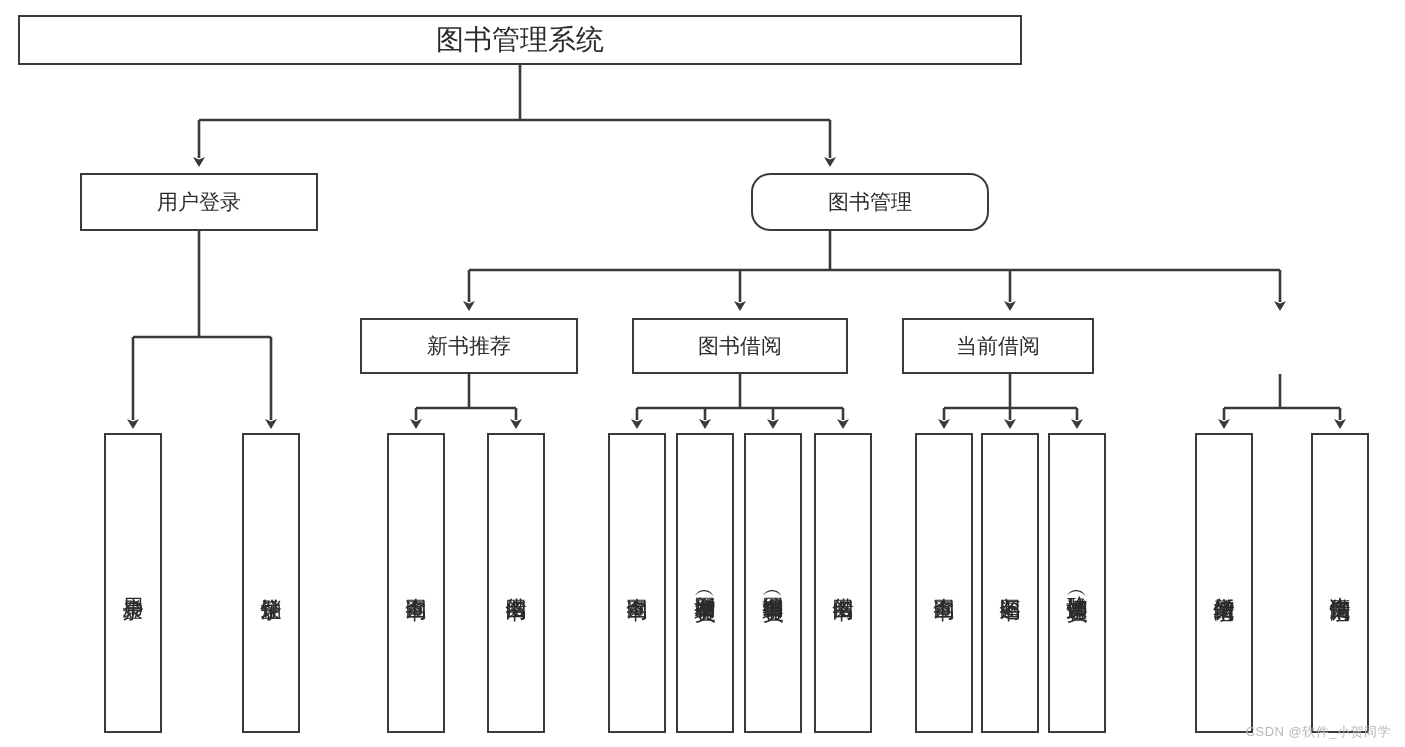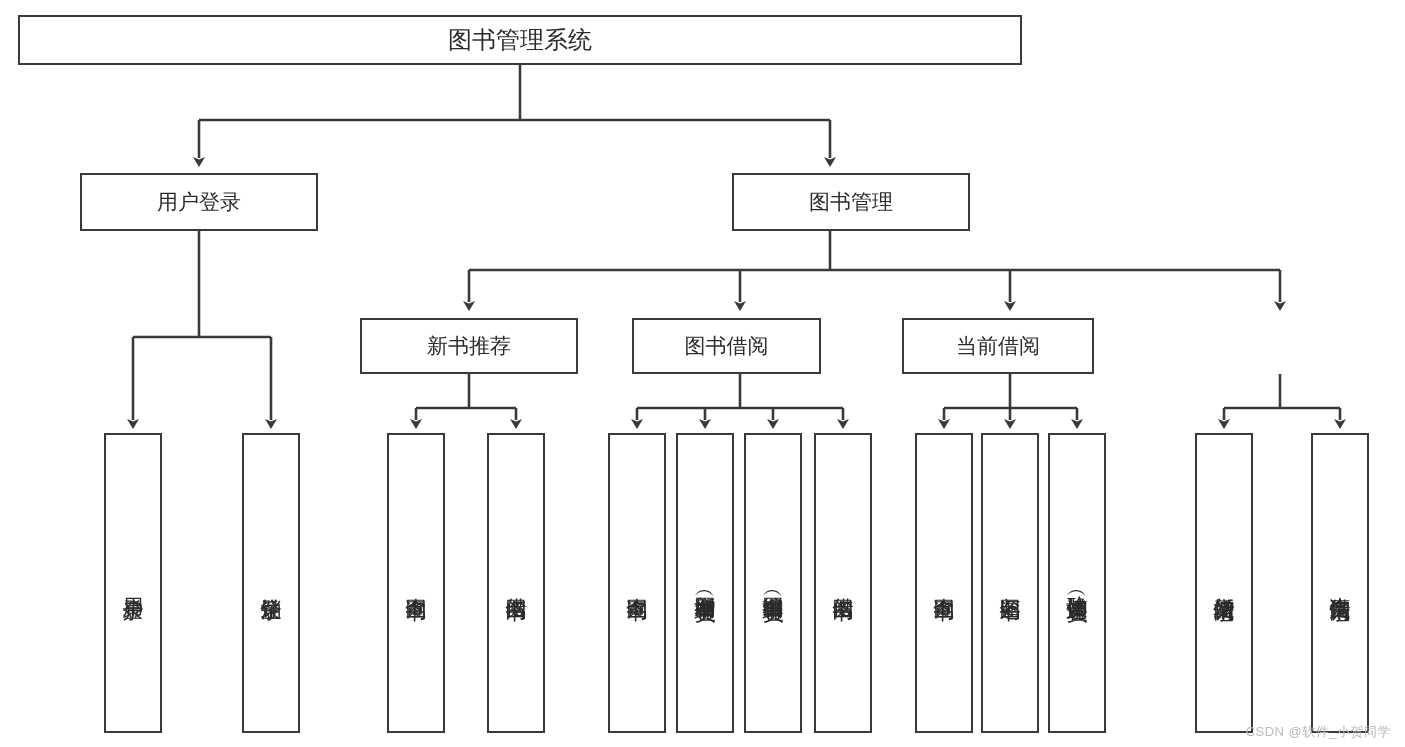--- a/index.html
+++ b/index.html
@@ -39,21 +39,21 @@
   .node .lbl {
     display: block;
     text-align: center;
     line-height: 1.15;
     white-space: nowrap;
   }
   .node.horiz .lbl {
     font-size: 21px;
   }
   .node.root .lbl {
-    font-size: 24px;
+    font-size: 28px;
   }
   .node.vert {
     align-items: center;
     justify-content: center;
     padding: 6px 0;
   }
   .node.vert .lbl {
     writing-mode: vertical-rl;
     text-orientation: upright;
     font-size: 21px;
@@ -129,28 +129,28 @@
     </g>
   </svg>
 
   <div class="node root" style="left:18px; top:15px; width:1004px; height:50px;">
     <span class="lbl">图书管理系统</span>
   </div>
 
   <div class="node horiz" style="left:80px; top:173px; width:238px; height:58px;">
     <span class="lbl">用户登录</span>
   </div>
-  <div class="node horiz" style="left:732px; top:173px; width:238px; height:58px;">
+  <div class="node horiz" style="left:751px; top:173px; width:238px; height:58px;border-radius:19px;">
     <span class="lbl">图书管理</span>
   </div>
 
   <div class="node horiz" style="left:360px; top:318px; width:218px; height:56px;">
     <span class="lbl">新书推荐</span>
   </div>
-  <div class="node horiz" style="left:632px; top:318px; width:189px; height:56px;">
+  <div class="node horiz" style="left:632px; top:318px; width:216px; height:56px;">
     <span class="lbl">图书借阅</span>
   </div>
   <div class="node horiz" style="left:902px; top:318px; width:192px; height:56px;">
     <span class="lbl">当前借阅</span>
   </div>
 
   <div class="node vert" style="left:104px; top:433px; width:58px; height:300px;">
     <span class="lbl">用户登录</span>
   </div>
   <div class="node vert" style="left:242px; top:433px; width:58px; height:300px;">

